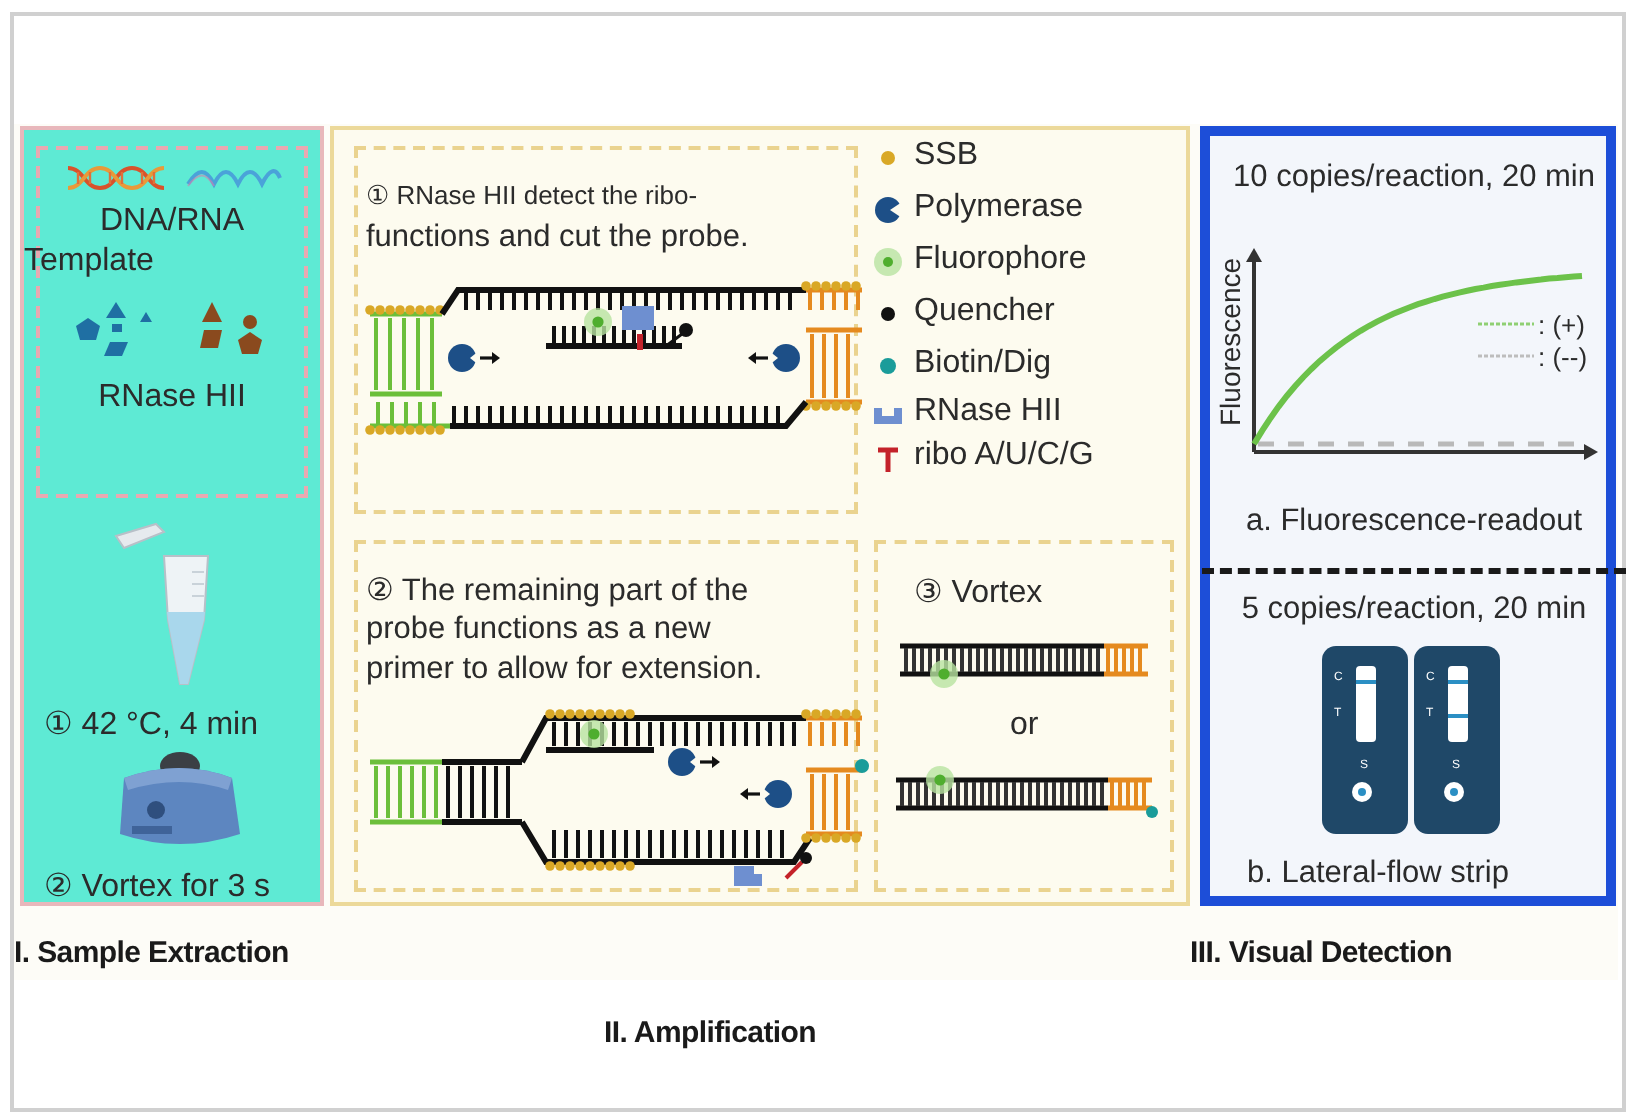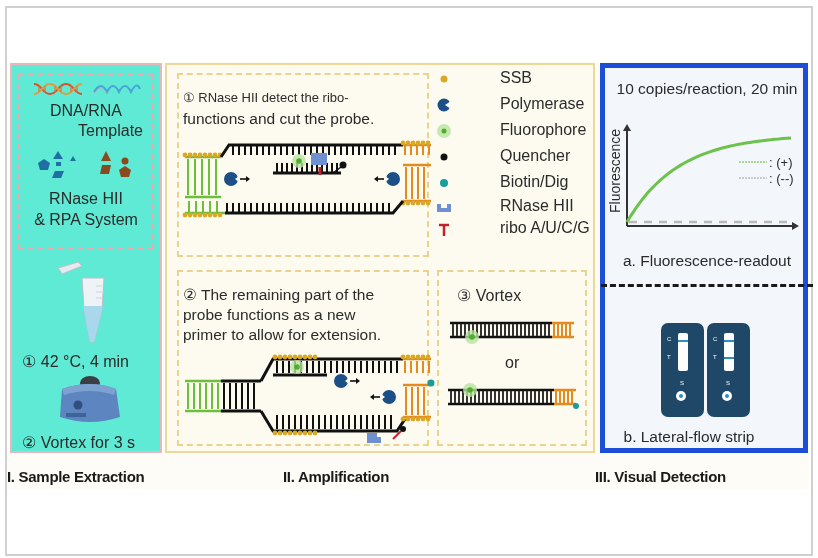--- a/index.html
+++ b/index.html
@@ -11,21 +11,21 @@
   .p2{left:158px;top:1px;width:430px;height:390px;border:2px solid #ecd99a;background:#fdfbef;}
   .p3{left:593px;top:1px;width:208px;height:390px;border:5px solid #1d4ed8;background:#f3f6fb;}
   .dash{position:absolute;box-sizing:border-box;}
   .d-pink{border:2px dashed #e8a9b1;}
   .d-yel{border:2px dashed #ead38f;}
   .t{position:absolute;color:#2b2b2b;white-space:nowrap;}
   .sec{position:absolute;top:406px;font-weight:bold;font-size:15px;color:#1a1a1a;letter-spacing:-0.3px;}
   svg{position:absolute;overflow:visible;}
   .leg-item{position:absolute;left:0;font-size:16px;color:#2b2b2b;white-space:nowrap;}
   .leg-icon{position:absolute;left:0;top:3px;width:14px;height:14px;}
-  .leg-label{position:absolute;left:20px;top:0;margin-left:43px;}
+  .leg-label{position:absolute;left:20px;top:0;}
 </style>
 </head>
 <body>
 
 <div class="frame"></div>
 
 <div class="fig">
 
   <div class="panel p1">
     <div class="dash d-pink" style="left:6px;top:8px;width:136px;height:176px;"></div>
@@ -41,38 +41,37 @@
           <line x1="37" y1="5" x2="37" y2="11"></line>
           <line x1="43" y1="5" x2="43" y2="11"></line>
         </g>
     </svg>
     <svg style="left:82px;top:18px;" width="46" height="12">
       <path d="M0,9 C5,1 9,1 13,9 C17,1 21,1 25,9 C29,1 33,1 37,9 C41,1 44,1 46,6" stroke="#4aa3d9" stroke-width="2" fill="none"></path>
       <path d="M0,10 C5,3 9,3 13,10" stroke="#d47fb0" stroke-width="1" fill="none" opacity="0.6"></path>
     </svg>
 
     <div class="t" style="left:0;width:148px;text-align:center;top:37px;font-size:16px;">DNA/RNA</div>
-    <div class="t" style="left:0;width:131px;text-align:right;top:57px;font-size:16px;">Template</div>
+    <div class="t" style="left:0;width:131px;text-align:left;top:57px;font-size:16px;">Template</div>
 
     <svg style="left:22px;top:84px;" width="44" height="30">
       <polygon points="4,14 10,10 16,14 14,21 6,21" fill="#1f6fa3"></polygon>
       <polygon points="24,2 29,10 19,10" fill="#1f6fa3"></polygon>
       <polygon points="22,13 27,13 27,17 22,17" fill="#1f6fa3"></polygon>
       <polygon points="21,22 30,22 27,29 18,29" fill="#1f6fa3"></polygon>
       <polygon points="36,12 42,12 39,7" fill="#1f6fa3"></polygon>
     </svg>
     <svg style="left:86px;top:84px;" width="40" height="30">
       <polygon points="8,2 13,12 3,12" fill="#8a4a1e"></polygon>
       <polygon points="4,16 13,16 11,25 2,25" fill="#8a4a1e"></polygon>
       <circle cx="27" cy="12" r="3.5" fill="#8a4a1e"></circle>
       <polygon points="27,17 33,21 31,28 23,28 21,21" fill="#8a4a1e"></polygon>
     </svg>
 
     <div class="t" style="left:0;width:148px;text-align:center;top:125px;font-size:16px;">RNase HII</div>
-    <div class="t" style="left:0;width:148px;text-align:center;top:146px;font-size:16px;">&amp; RPA System</div>
 
     <svg style="left:44px;top:195px;" width="56" height="88">
       <path d="M2,8 L22,2 L26,6 L6,14 Z" fill="#e6eaee" stroke="#b8c0c8" stroke-width="1"></path>
       <path d="M26,18 L48,18 L46,50 L38,82 L34,82 L28,50 Z" fill="#eef3f6" stroke="#b8c0c8" stroke-width="1"></path>
       <path d="M27.5,46 L46.5,46 L46,50 L38,82 L34,82 L28,50 Z" fill="#a9d7ec"></path>
       <g stroke="#c9d2d9" stroke-width="1">
           <line x1="40" y1="26" x2="46" y2="26"></line>
           <line x1="40" y1="32" x2="46" y2="32"></line>
           <line x1="40" y1="38" x2="46" y2="38"></line>
         </g>
@@ -516,20 +515,21 @@
         <line x1="126" y1="44" x2="154" y2="44" stroke="#8fcf73" stroke-width="1.5" stroke-dasharray="2,1"></line>
         <text x="156" y="49" font-size="13" font-family="Liberation Sans, sans-serif" fill="#2b2b2b">: (+)</text>
         <line x1="126" y1="60" x2="154" y2="60" stroke="#bdbdbd" stroke-width="1.5" stroke-dasharray="2,1"></line>
         <text x="156" y="65" font-size="13" font-family="Liberation Sans, sans-serif" fill="#2b2b2b">: (--)</text>
       </svg>
 
     <div class="t" style="left:0;width:204px;text-align:center;top:184px;font-size:15.5px;">a. Fluorescence-readout</div>
 
     <div style="position:absolute;left:-4px;top:216px;width:212px;border-top:3px dashed #1a1a1a;"></div>
 
+    <div class="t" style="left:0;width:204px;text-align:center;top:228px;font-size:15.5px;">5 copies/reaction, 20 min</div>
 
     <div style="position:absolute;left:56px;top:255px;width:43px;height:94px;border-radius:7px;background:#1f4868;">
       <div style="position:absolute;left:17px;top:10px;width:10px;height:38px;background:#fff;border-radius:2px;"></div>
       <div style="position:absolute;left:17px;top:17px;width:10px;height:2px;background:#2b8fc4;"></div>
       <div class="t" style="left:6px;top:13px;font-size:6px;color:#fff;">C</div>
       <div class="t" style="left:6px;top:31px;font-size:6px;color:#fff;">T</div>
       <div class="t" style="left:19px;top:57px;font-size:6px;color:#fff;">S</div>
       <div style="position:absolute;left:15px;top:68px;width:10px;height:10px;border-radius:50%;background:#fff;">
         <div style="position:absolute;left:3px;top:3px;width:4px;height:4px;border-radius:50%;background:#2b8fc4;"></div>
       </div>
@@ -543,15 +543,15 @@
       <div class="t" style="left:19px;top:57px;font-size:6px;color:#fff;">S</div>
       <div style="position:absolute;left:15px;top:68px;width:10px;height:10px;border-radius:50%;background:#fff;">
         <div style="position:absolute;left:3px;top:3px;width:4px;height:4px;border-radius:50%;background:#2b8fc4;"></div>
       </div>
     </div>
 
     <div class="t" style="left:0;width:168px;text-align:center;top:360px;font-size:15.5px;">b. Lateral-flow strip</div>
   </div>
 
   <div class="sec" style="left:0px;">I. Sample Extraction</div>
-  <div class="sec" style="left:276px;">II. Amplification</div>
+  <div class="sec" style="left:295px;margin-top:40px;">II. Amplification</div>
   <div class="sec" style="left:588px;">III. Visual Detection</div>
 </div>
 
 </body></html>

